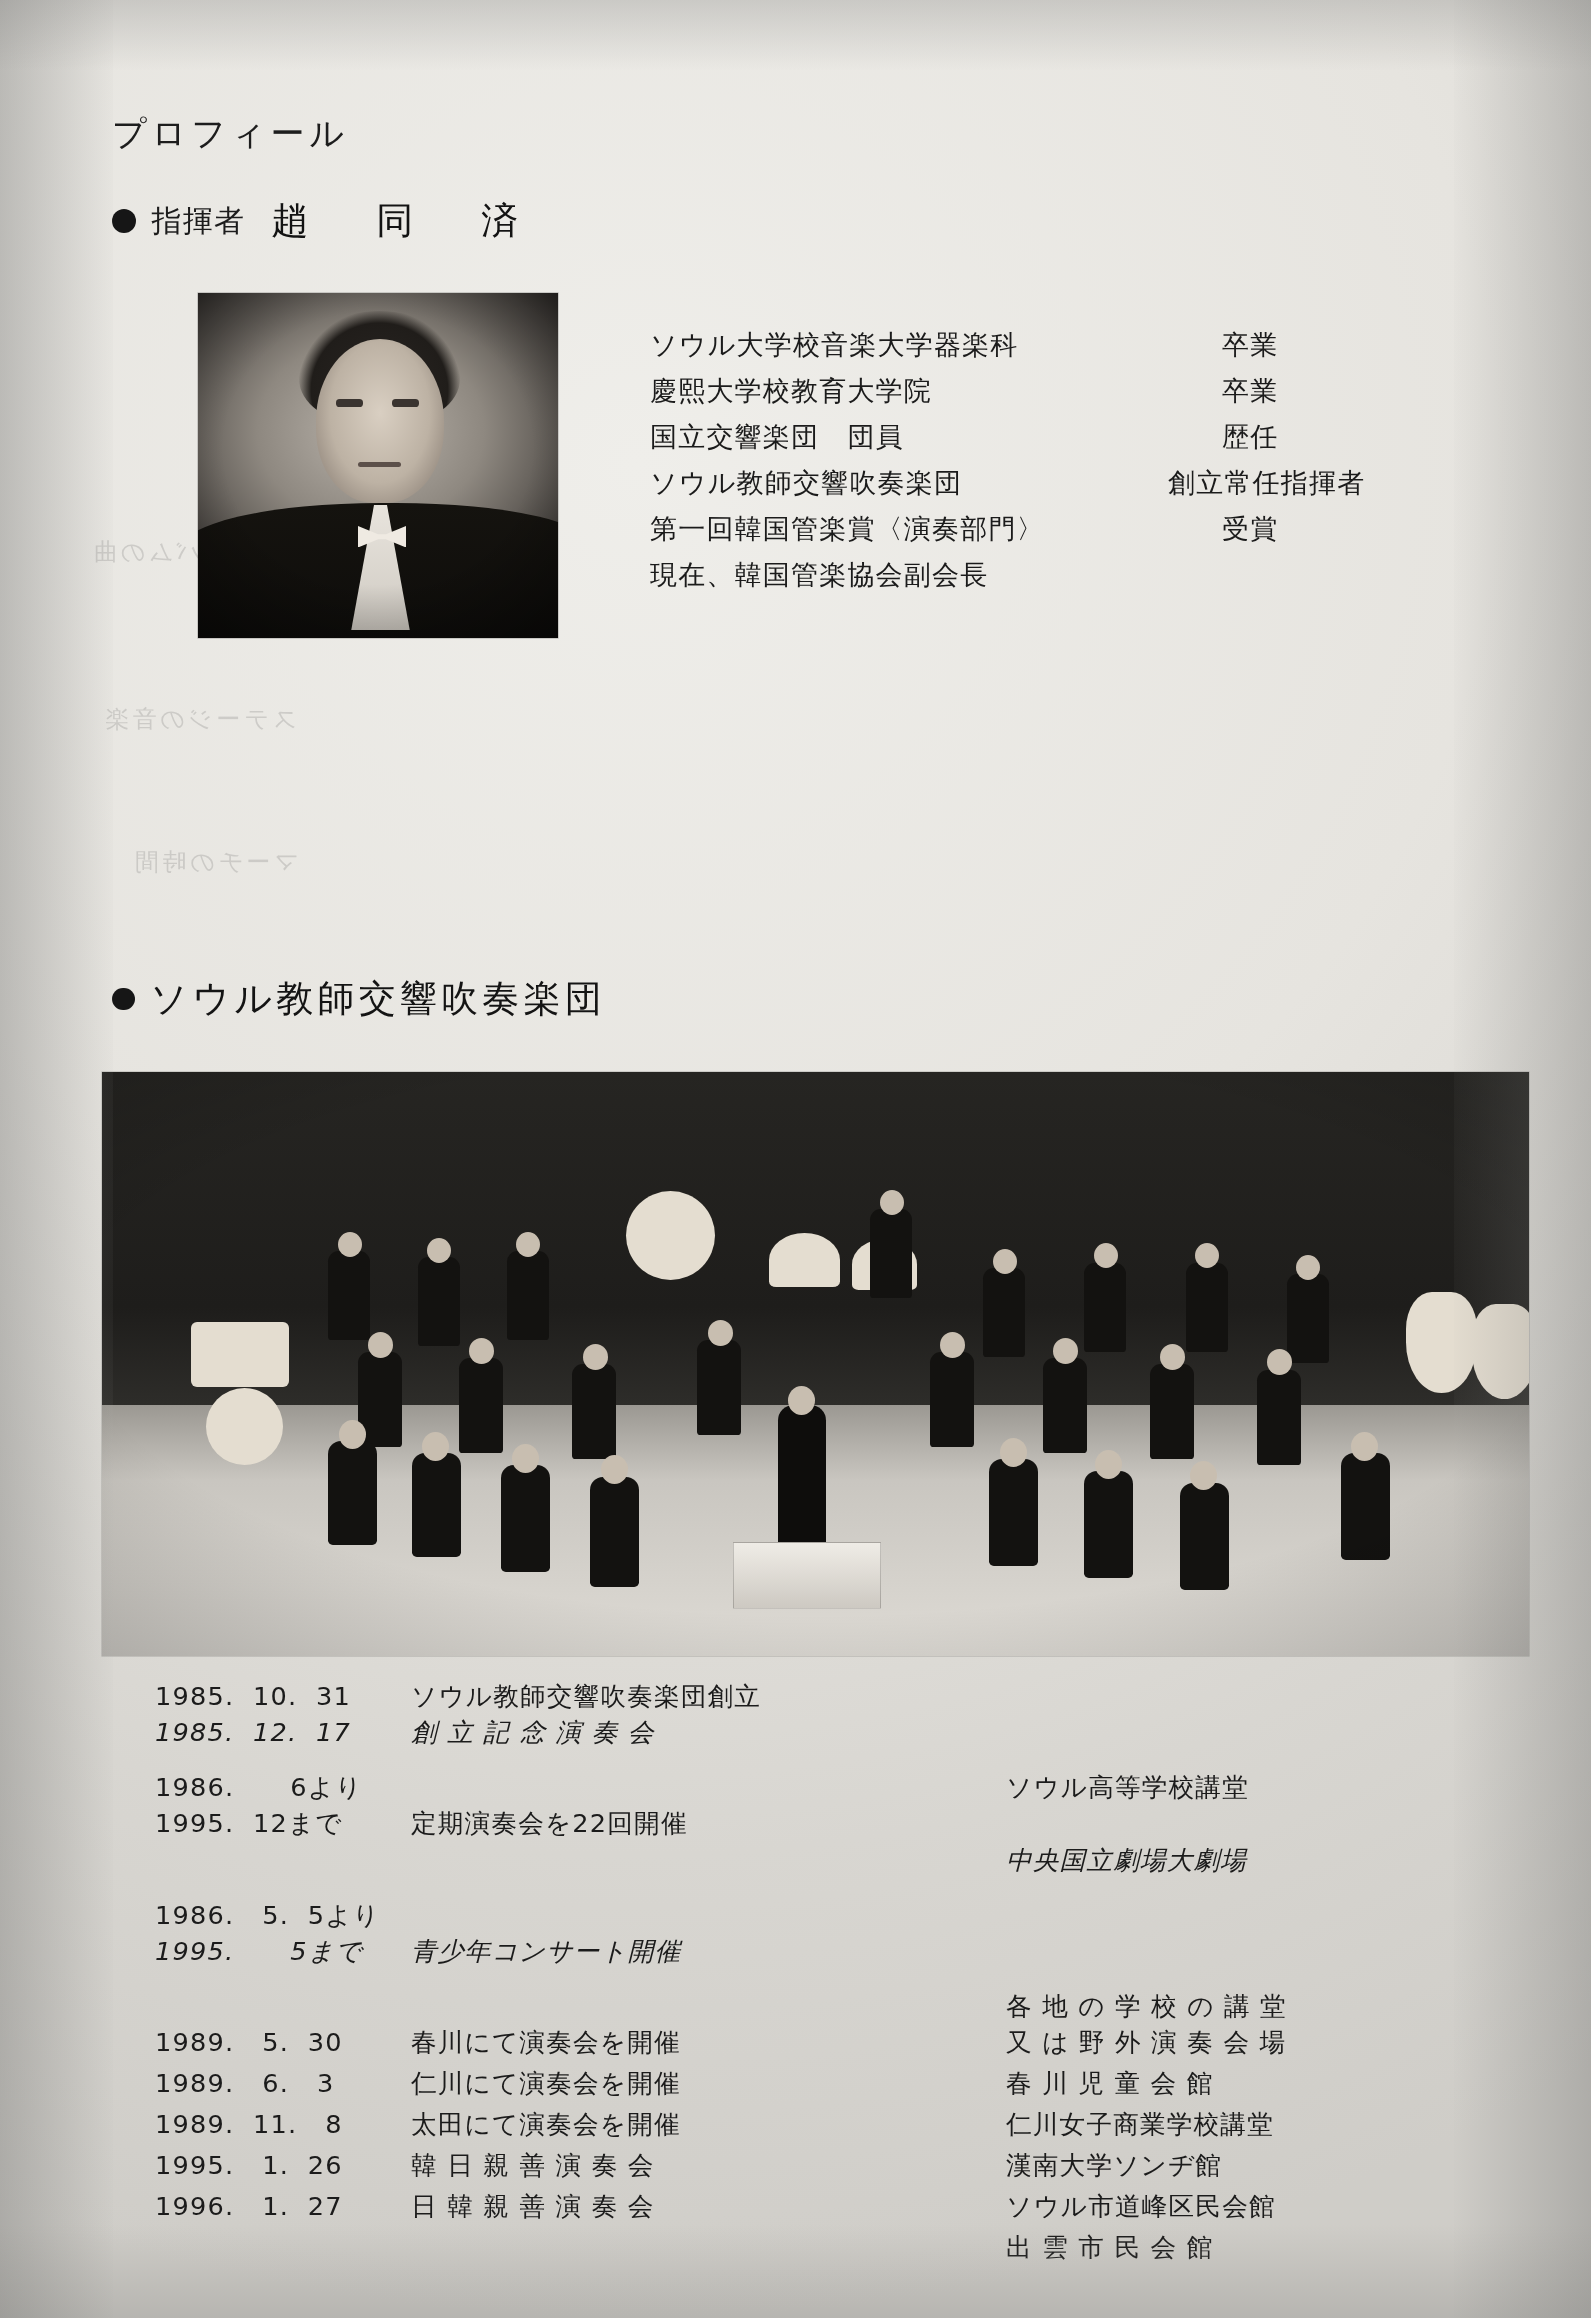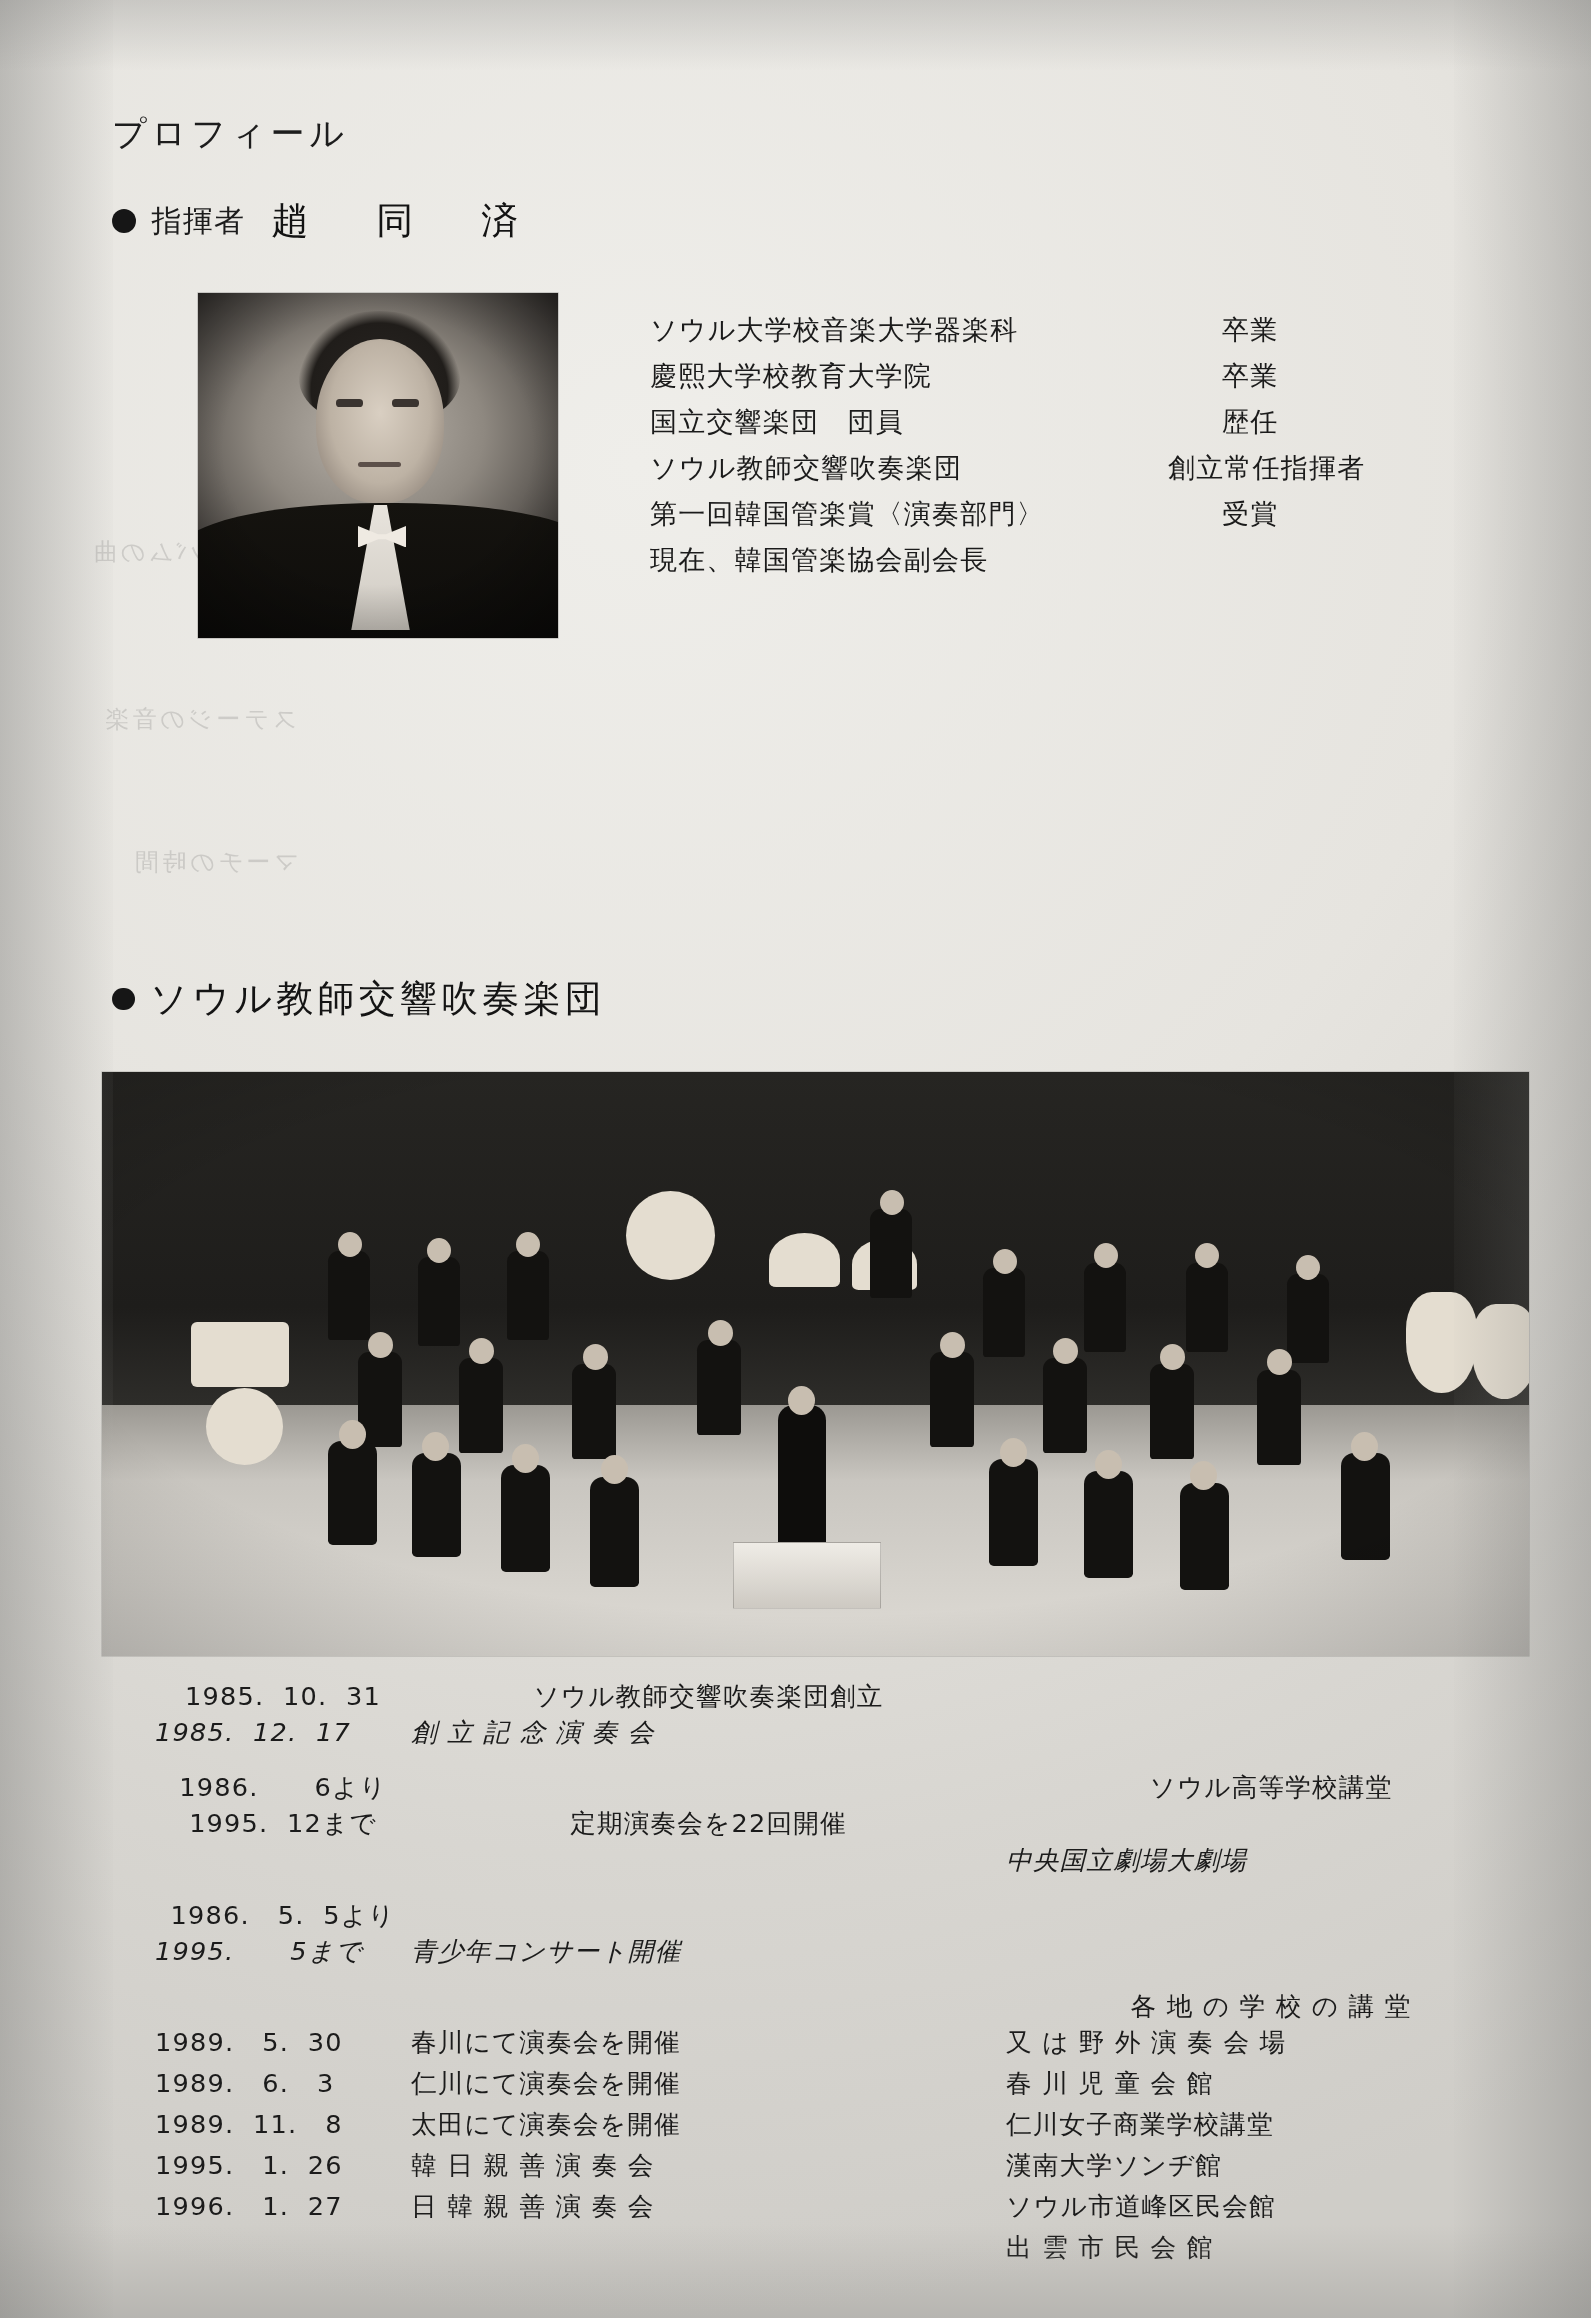--- a/index.html
+++ b/index.html
@@ -148,21 +148,21 @@
   }
   .portrait .vignette {
     position: absolute; inset: 0;
     background: radial-gradient(ellipse 78% 72% at 50% 45%, rgba(0,0,0,0) 55%, rgba(0,0,0,0.45) 100%);
   }
 
   
   .cred {
     position: absolute;
     left: 650px;
-    top: 312px;
+    top: 327px;
     width: 810px;
   }
   .cred-row {
     display: flex;
     justify-content: flex-start;
     align-items: baseline;
     margin-bottom: 10px;
     font-size: 27px;
     color: #1b1b1b;
     letter-spacing: 1.2px;
@@ -233,21 +233,21 @@
   }
   .hrow {
     display: flex;
     align-items: baseline;
     margin-bottom: 6px;
     letter-spacing: 1.2px;
   }
   .c-date  { flex: 0 0 256px; white-space: pre; }
   .c-event { flex: 0 0 595px; }
   .c-venue { flex: 1 1 auto; }
-  .tight { margin-bottom: 1.2px; text-align: center; }
+  .tight { margin-bottom: 1.2px; }
   .gap   { margin-bottom: 20px; font-style: italic; }
 </style>
 </head>
 <body>
 
 <div id="page">
 
   <div class="doc">
 
     <div class="bleed" style="left:89px; top:536px;">アルバムの曲</div>

